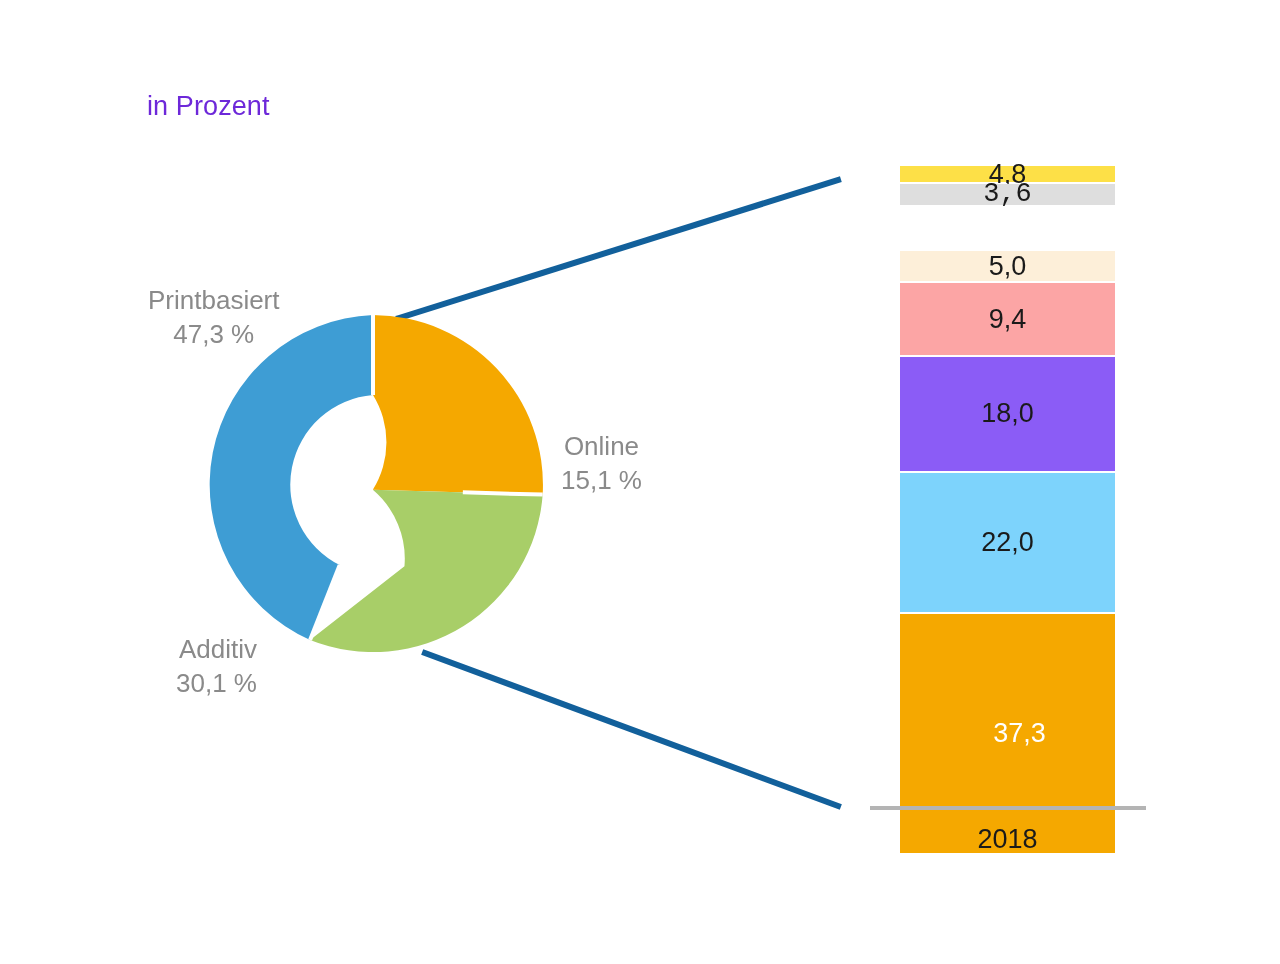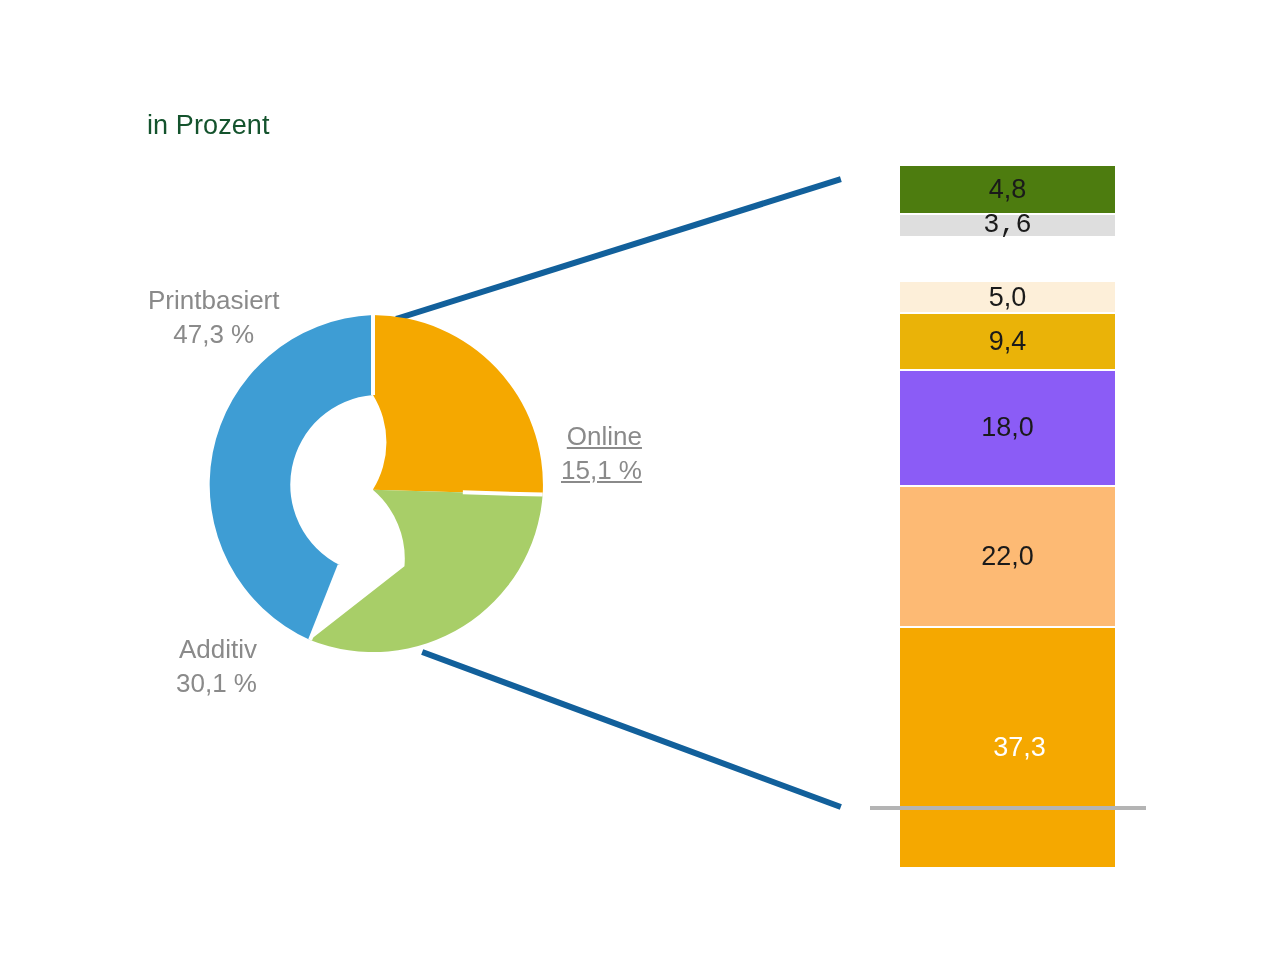--- a/index.html
+++ b/index.html
@@ -7,43 +7,43 @@
     width:1280px;height:964px;
     background:#ffffff;
     font-family:"Liberation Sans", sans-serif;
     overflow:hidden;
     position:relative;
   }
   #stage{position:absolute;left:0;top:0;width:1280px;height:964px;}
 
   .title{
     position:absolute;
-    left:147px; top:110px;
+    left:147px; top:91px;
     font-size:27px;
-    color:#14532d;
+    color:#6d28d9;
     letter-spacing:0.1px;
     white-space:nowrap;
   }
 
   
   .donut-wrap{position:absolute;left:203px;top:315px;width:340px;height:340px;}
   .donut-wrap svg{display:block;}
 
   
   .d-label{
     position:absolute;
     color:#8a8a8a;
     font-size:26px;
     line-height:34px;
     white-space:nowrap;
   }
   .d-label .l2{display:block;}
   #lbl-print{left:148px; top:283px; text-align:center;}
   #lbl-additiv{left:176px; top:632px; text-align:right;}
-  #lbl-online{left:561px; top:419px; text-align:right;text-decoration:underline;}
+  #lbl-online{left:561px; top:429px; text-align:center;}
 
   
   .connectors{position:absolute;left:0;top:0;width:1280px;height:964px;}
 
   
   .bar{
     position:absolute;
     left:900px;
     top:166px;
     width:215px;
@@ -139,38 +139,39 @@
     <span>Additiv</span>
     <span class="l2">30,1 %</span>
   </div>
 
   <div class="d-label" id="lbl-online">
     <span>Online</span>
     <span class="l2">15,1 %</span>
   </div>
 
   <div class="bar" id="stacked-bar">
-      <div class="seg tight" style="height: 49px; background: #4d7c0f;">
+      <div class="seg tight" style="height: 18px; background: #fde047;">
         <span class="seg-val">4,8</span>
       </div>
       <div class="seg tight" style="height: 23.0889px; background: rgb(222, 222, 222); font-family: Liberation Mono, monospace;">
         <span class="seg-val">3,6</span>
       </div>
       <div class="seg tight" style="height: 32.0679px; background: rgb(253, 239, 217); margin-top: 44px;">
         <span class="seg-val">5,0</span>
       </div>
-      <div class="seg" style="height: 57px; background: #eab308; text-align: right;">
+      <div class="seg" style="height: 74px; background: #fca5a5; text-align: right;">
         <span class="seg-val">9,4</span>
       </div>
       <div class="seg" style="height: 115.445px; background: #8b5cf6;">
         <span class="seg-val">18,0</span>
       </div>
-      <div class="seg" style="height: 141.099px; background: #fdba74;">
+      <div class="seg" style="height: 141.099px; background: #7dd3fc;">
         <span class="seg-val">22,0</span>
       </div>
       <div class="seg" style="height: 239.227px; background: rgb(245, 168, 0); padding-left: 24px;">
         <span class="seg-val light">37,3</span>
       </div>
     </div>
 
   <div class="baseline"></div>
+  <div class="year">2018</div>
 
 </div>
 
 </body></html>

